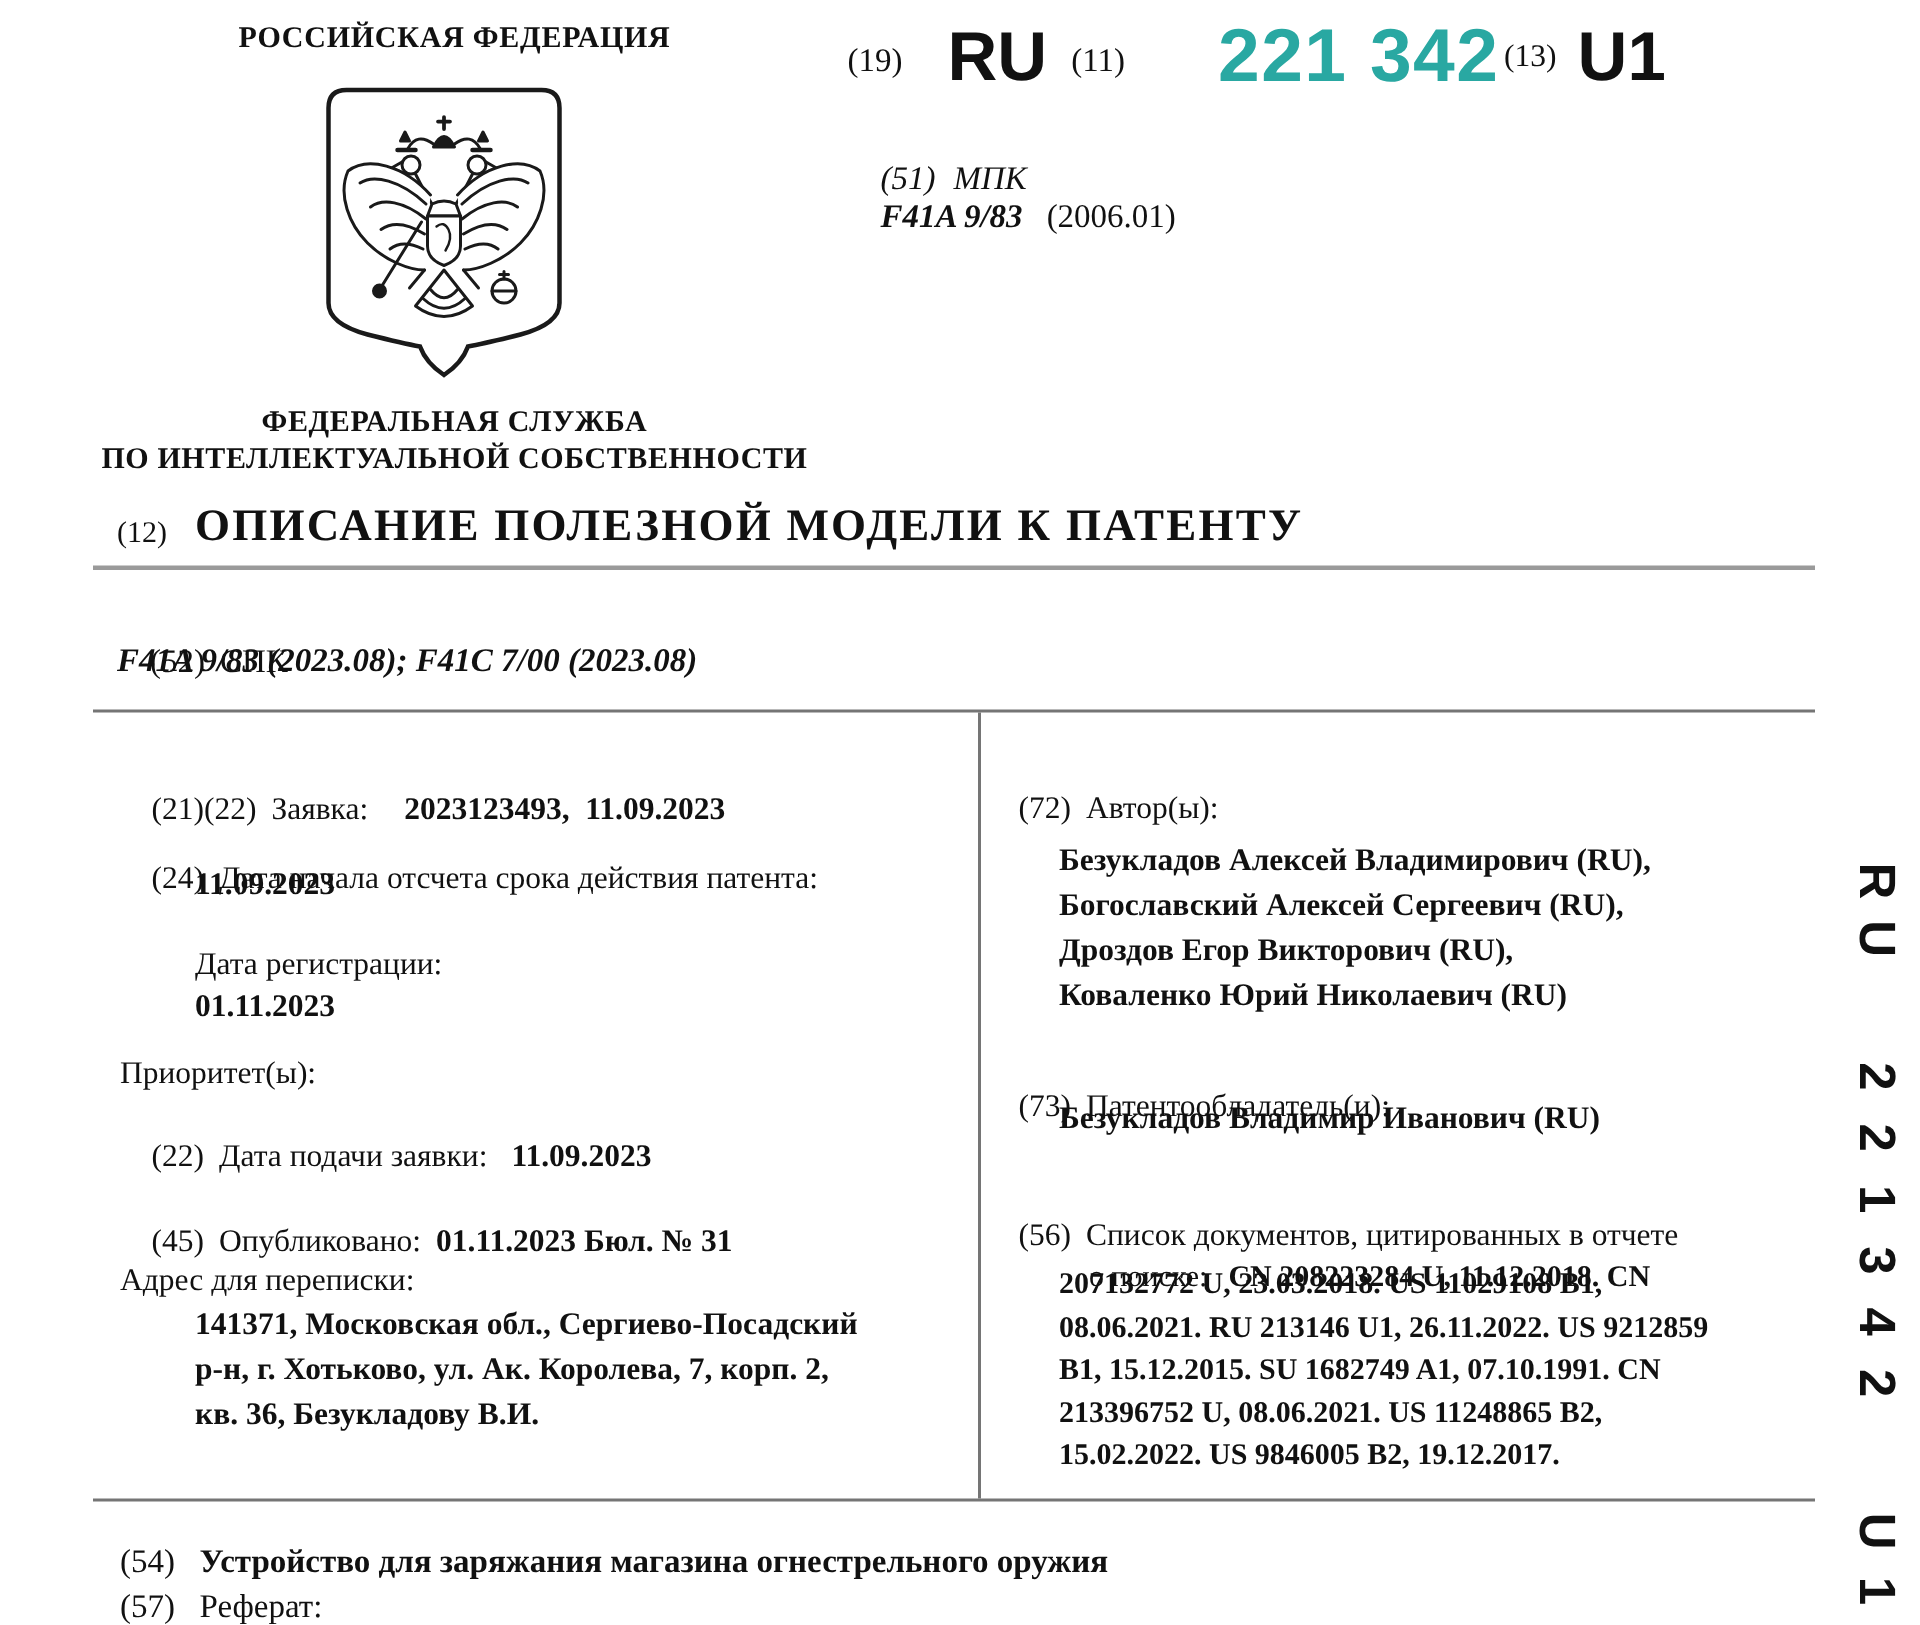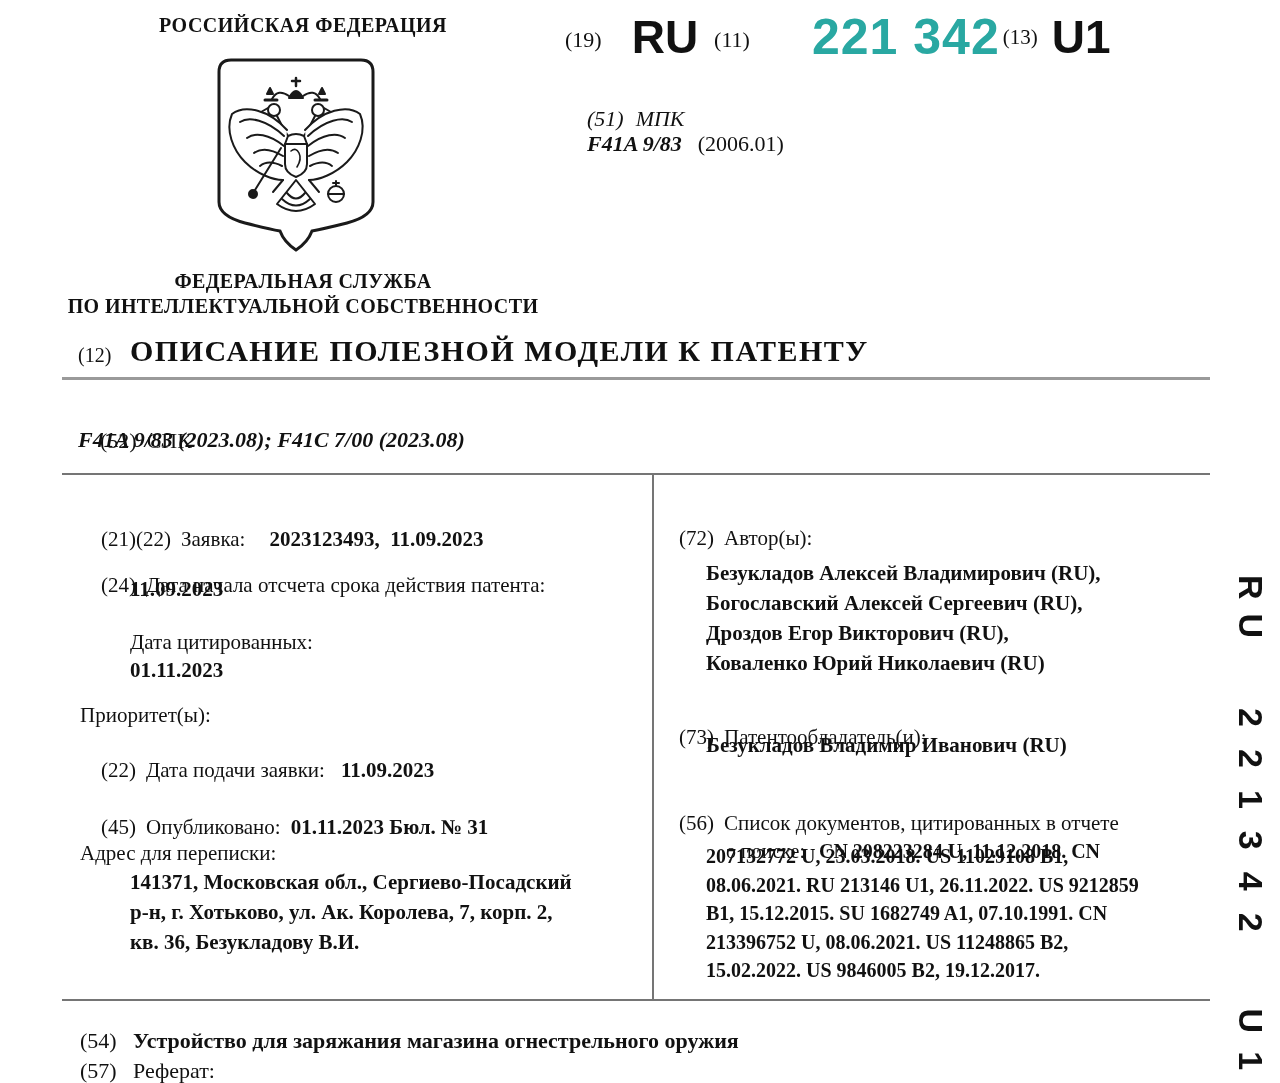--- a/index.html
+++ b/index.html
@@ -127,21 +127,21 @@
     <div class="vdiv"></div>
   </div>
 
   <div class="abs lc fs21" style="top:502px">
     <span>(21)(22)</span><span class="gap10">Заявка:</span><span class="b gap24">2023123493,  11.09.2023</span>
   </div>
   <div class="abs lc fs21" style="top:548px">
     <span>(24)</span><span class="gap10">Дата начала отсчета срока действия патента:</span>
   </div>
   <div class="abs lc-ind fs21 b" style="top:577px">11.09.2023</div>
-  <div class="abs lc-ind fs21" style="top:630px">Дата цитированных:</div>
+  <div class="abs lc-ind fs21" style="top:630px">Дата регистрации:</div>
   <div class="abs lc-ind fs21 b" style="top:658px">01.11.2023</div>
   <div class="abs lc fs21" style="top:703px">Приоритет(ы):</div>
   <div class="abs lc fs21" style="top:733px">
     <span>(22)</span><span class="gap10">Дата подачи заявки:</span><span class="b gap16">11.09.2023</span>
   </div>
   <div class="abs lc fs21" style="top:790px">
     <span>(45)</span><span class="gap10">Опубликовано:</span><span class="b gap10">01.11.2023 Бюл. № 31</span>
   </div>
   <div class="abs lc fs21" style="top:841px">Адрес для переписки:</div>
   <div class="abs lc-ind fs21 b" style="top:870px">141371, Московская обл., Сергиево-Посадский</div>

